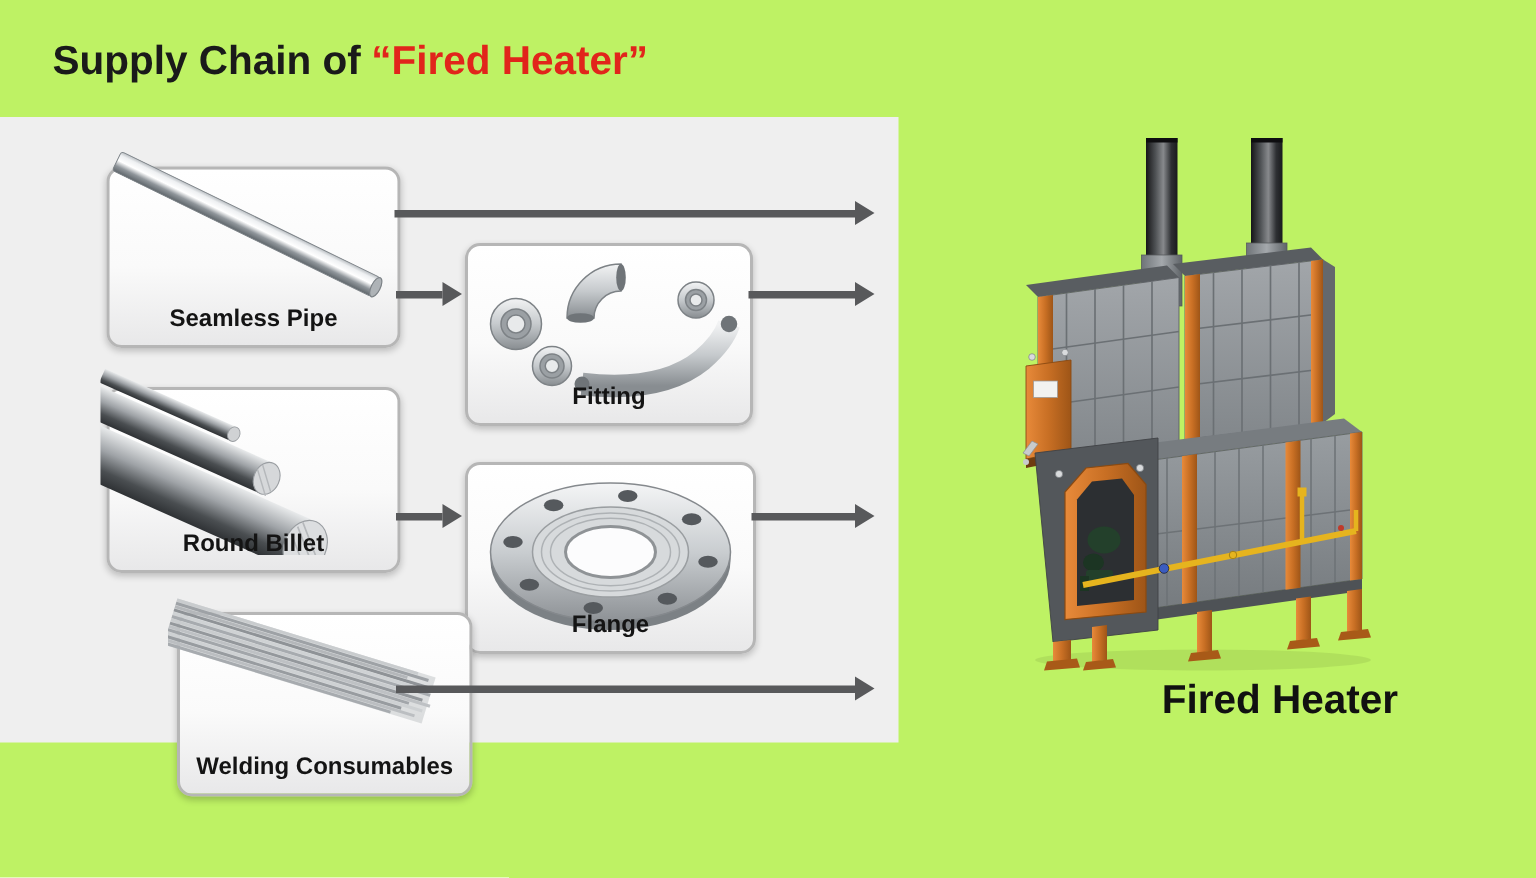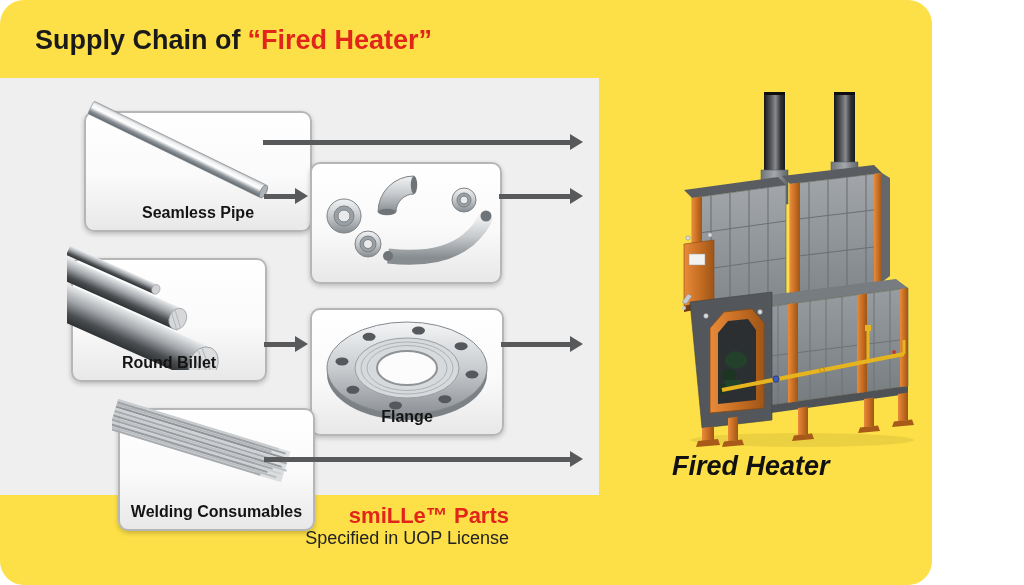--- a/index.html
+++ b/index.html
@@ -1,49 +1,49 @@
 <!DOCTYPE html>
 <html><head>
 <meta charset="utf-8">
 <style>
   html,body{margin:0;padding:0;background:#fff;}
-  .stage{position:relative;width:932px;height:585px;background:#fde047;overflow:hidden;
-         font-family:"Liberation Sans", sans-serif;color:#1a1a1a;border-radius:24px;}
+  .stage{position:relative;width:1024px;height:585px;background:#bef264;overflow:hidden;
+         font-family:"Liberation Sans", sans-serif;color:#1a1a1a;}
   
   .title{position:absolute;left:35px;top:25px;font-size:27px;font-weight:bold;white-space:nowrap;}
   .title .red{color:#e1251b;margin-left:7px;}
   
   .panel{position:absolute;left:0;top:78px;width:599px;height:417px;background:#efefef;}
   
   .sbox{position:absolute;border:2px solid #b6b6b6;border-radius:10px;
         background:linear-gradient(180deg,#ffffff 0%,#fafafa 55%,#e8e8e9 100%);
         box-shadow:0 2px 5px rgba(0,0,0,.22);}
   .sbox .art{position:absolute;pointer-events:none;}
   .sbox-label{position:absolute;left:0;right:0;bottom:8px;text-align:center;
               font-weight:bold;font-size:16px;color:#141414;white-space:nowrap;}
-  #box-seamless-pipe{left:84px;top:111px;width:192px;height:117px;padding-left:32px;}
+  #box-seamless-pipe{left:71px;top:111px;width:192px;height:117px;}
   #box-fitting{left:310px;top:162px;width:188px;height:118px;}
   #box-round-billet{left:71px;top:258px;width:192px;height:120px;}
   #box-flange{left:310px;top:308px;width:190px;height:124px;}
   #box-welding{left:70px;top:408px;width:193px;height:119px;margin-left:48px;}
   
   .arrow{position:absolute;height:16px;display:flex;align-items:center;}
   .arrow .shaft{height:5px;background:#58595b;flex:1;}
   .arrow .head{width:0;height:0;border-left:13px solid #58595b;
                border-top:8px solid transparent;border-bottom:8px solid transparent;}
   #arrow-1{left:263px;top:134px;width:320px;}
   #arrow-2{left:264px;top:188px;width:44px;}
   #arrow-3{left:499px;top:188px;width:84px;}
   #arrow-4{left:264px;top:336px;width:44px;}
   #arrow-5{left:501px;top:336px;width:82px;}
   #arrow-6{left:264px;top:451px;width:319px;}
   
   .heater{position:absolute;left:672px;top:88px;width:250px;height:360px;}
-  .heater-label{position:absolute;left:672px;top:451px;width:260px;text-align:left;
-                font-size:27px;font-weight:bold;color:#111;font-style:italic;}
+  .heater-label{position:absolute;left:672px;top:451px;width:260px;text-align:right;
+                font-size:27px;font-weight:bold;color:#111;}
   
   .footer{position:absolute;right:423px;top:503px;text-align:right;}
   .footer .brand{font-size:22px;font-weight:bold;color:#e1251b;line-height:1.15;}
   .footer .note{font-size:18px;color:#222;line-height:1.2;}
 </style>
 </head>
 <body>
 
 <div class="stage">
 
@@ -95,20 +95,21 @@
       </g>
 
       <path d="M62,44 A36,36 0 0 1 98,8 L98,26 A18,18 0 0 0 80,44 Z" fill="url(#fitG)" stroke="#7d8286" stroke-width="1"></path>
       <ellipse cx="71" cy="44" rx="9" ry="3.2" fill="#6f7478"></ellipse>
       <ellipse cx="98" cy="17" rx="3.2" ry="9" fill="#6f7478"></ellipse>
 
       <path d="M72,88 Q125,94 152,72 Q166,60 170,48" fill="none" stroke="url(#fitG)" stroke-width="15"></path>
       <circle cx="72" cy="88" r="5" fill="#6f7478"></circle>
       <circle cx="170" cy="48" r="5.5" fill="#6f7478"></circle>
     </svg>
+    <div class="sbox-label">Fitting</div>
   </div>
 
   <div class="sbox" id="box-flange">
     <svg class="art" style="left:0px;top:4px;" width="190" height="112" viewBox="0 0 190 112">
       <defs>
         <linearGradient id="flG" x1="0" y1="0" x2="0" y2="1">
           <stop offset="0" stop-color="#f4f5f6"></stop>
             <stop offset="0.5" stop-color="#c9cdd0"></stop>
           <stop offset="1" stop-color="#8e9296"></stop>
         </linearGradient>
@@ -328,18 +329,14 @@
       <polygon points="52,353.4 70,351.4 72,357 50,359"></polygon>
       <polygon points="122,347.4 140,345.4 142,351 120,353"></polygon>
       <polygon points="188,339.4 206,337.4 208,343 186,345"></polygon>
       <polygon points="222,333.4 240,331.4 242,337 220,339"></polygon>
       <polygon points="26,353 46,351 48,357 24,359"></polygon>
     </g>
   </svg>
 
   <div class="heater-label">Fired Heater</div>
 
-  <div class="footer">
-    <div class="brand">smiLLe™ Parts</div>
-    <div class="note">Specified in UOP License</div>
-  </div>
 
 </div>
 
 </body></html>

